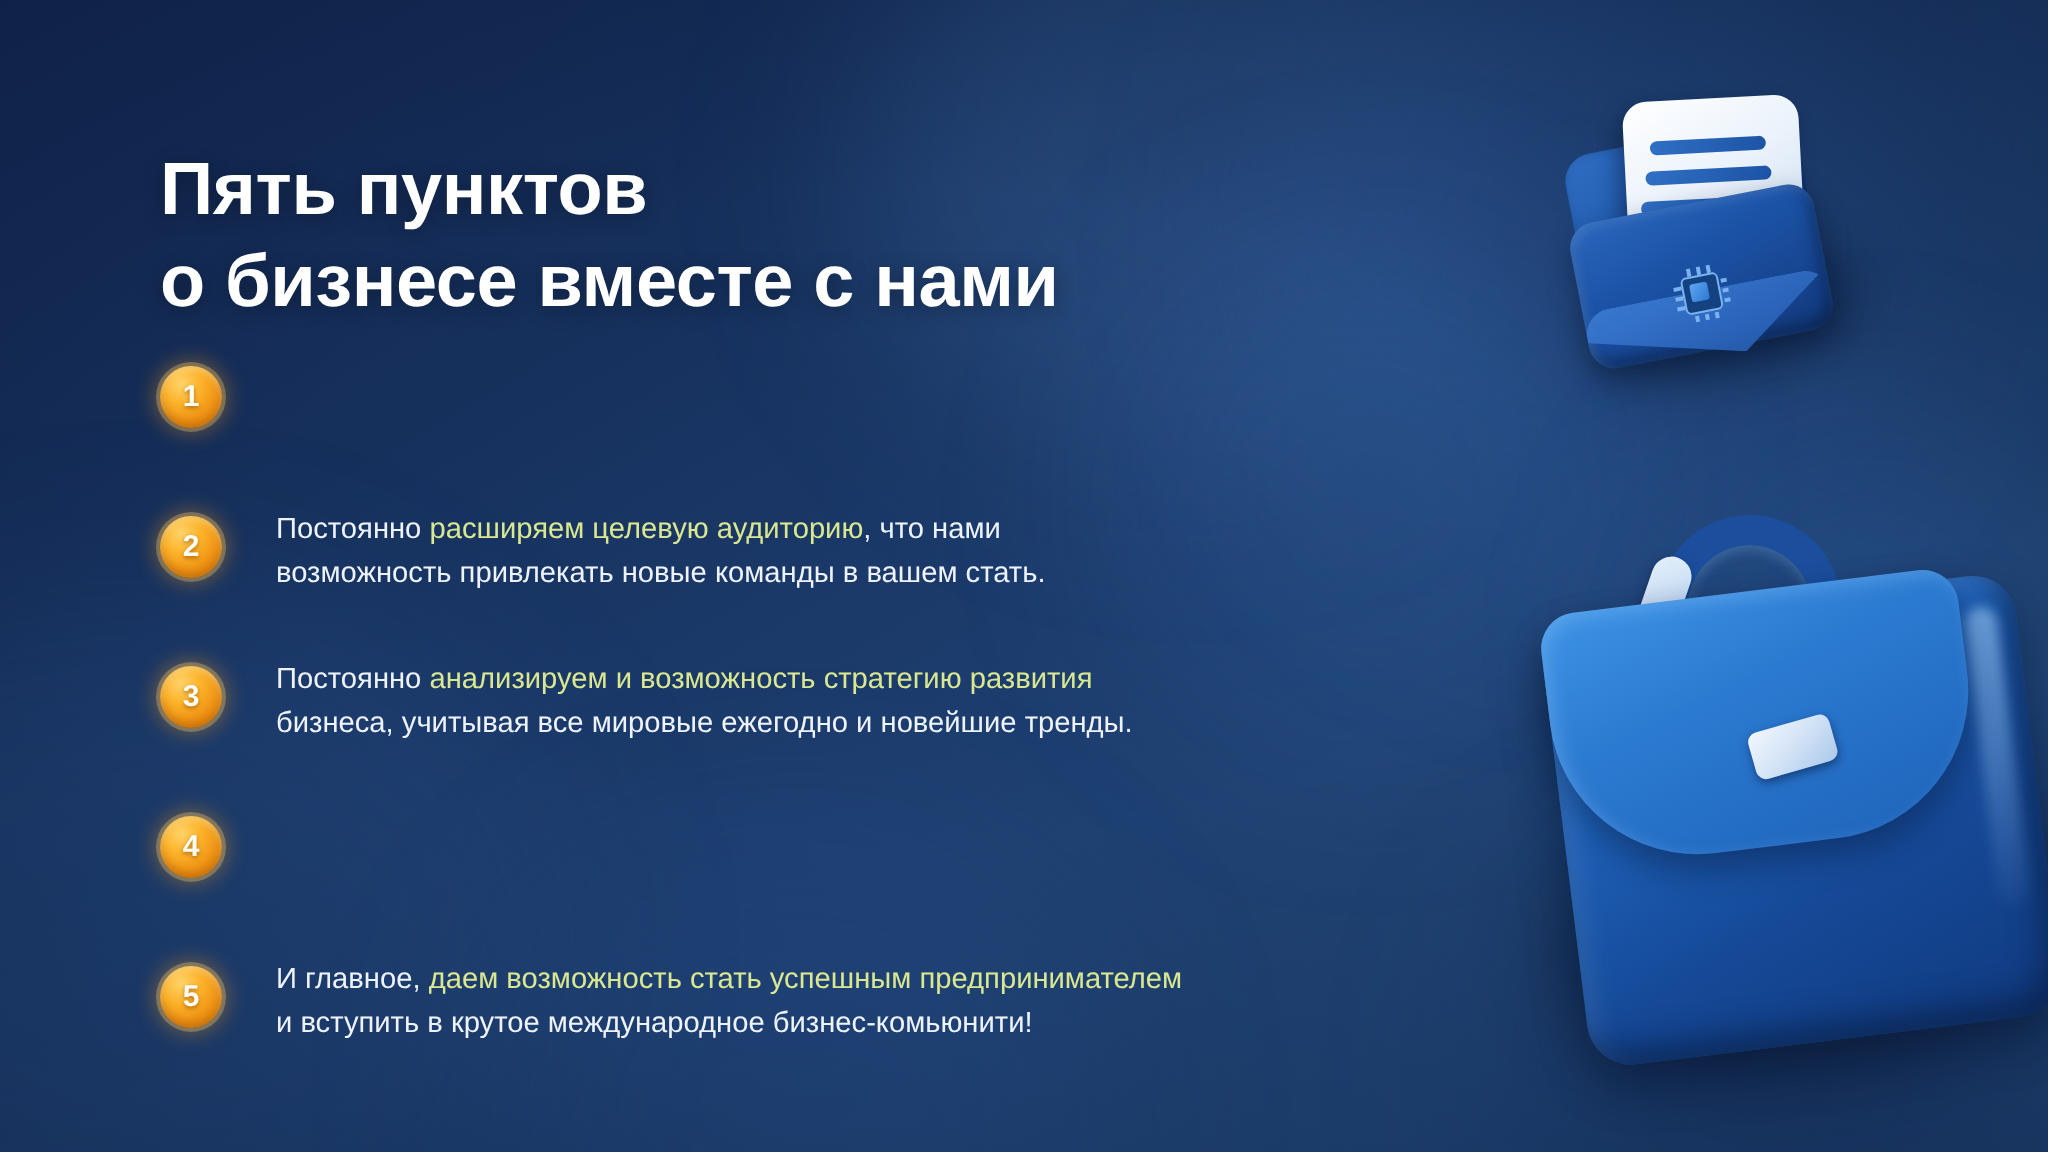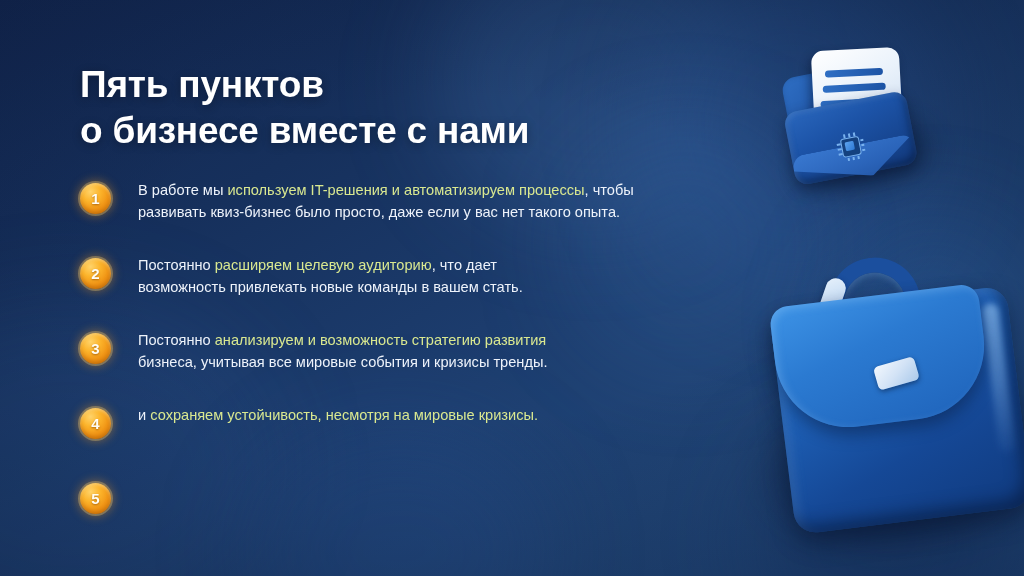--- a/index.html
+++ b/index.html
@@ -34,21 +34,21 @@
   .blob-d { width:420px; height:340px; left:-140px; top:300px; background:rgba(58,108,175,.16); }
   .blob-e { width:300px; height:240px; left:250px; top:430px;  background:rgba(40,84,150,.30); }
   .blob-f { width:260px; height:220px; left:760px; top:430px;  background:rgba(24,56,105,.50); }
   .vignette {
     position:absolute; inset:0;
     background: radial-gradient(ellipse 90% 80% at 45% 45%, rgba(0,0,0,0) 35%, rgba(8,20,45,.42) 100%);
   }
 
   
   .title {
-    position:absolute; left:80px; top:62px;
+    position:absolute; left:80px; top:72px;
     color:#ffffff;
     font-size:37px; line-height:46px;
     font-weight:bold;
     letter-spacing:-0.2px;
     text-shadow: 0 2px 10px rgba(0,0,0,.30);
     white-space:pre-line;
     z-index:6;
   }
 
   
@@ -224,58 +224,57 @@
 
   <h1 class="title">Пять пунктов
 о бизнесе вместе с нами</h1>
 
   <div class="list">
 
     <div class="item">
       <div class="badge">
         <span>1</span>
       </div>
+    </div>
+
+    <div class="item">
+      <div class="badge">
+        <span>2</span>
+      </div>
       <div class="lines">
-        <span class="ln"><span>В работе мы </span><span class="hl">используем IT-решения и автоматизируем процессы</span><span>, чтобы</span></span>
-        <span class="ln"><span>развивать квиз-бизнес было просто, даже если у вас нет такого опыта.</span><span class="hl"></span><span></span></span>
-      </div>
-    </div>
-
-    <div class="item">
-      <div class="badge">
-        <span>2</span>
-      </div>
-      <div class="lines">
-        <span class="ln"><span>Постоянно </span><span class="hl">расширяем целевую аудиторию</span><span>, что дает</span></span>
+        <span class="ln"><span>Постоянно </span><span class="hl">расширяем целевую аудиторию</span><span>, что нами</span></span>
         <span class="ln"><span>возможность привлекать новые команды в вашем стать.</span><span class="hl"></span><span></span></span>
       </div>
     </div>
 
     <div class="item">
       <div class="badge">
         <span>3</span>
       </div>
       <div class="lines">
         <span class="ln"><span>Постоянно </span><span class="hl">анализируем и возможность стратегию развития</span><span></span></span>
-        <span class="ln"><span>бизнеса, учитывая все мировые события и кризисы тренды.</span><span class="hl"></span><span></span></span>
+        <span class="ln"><span>бизнеса, учитывая все мировые ежегодно и новейшие тренды.</span><span class="hl"></span><span></span></span>
       </div>
     </div>
 
     <div class="item">
       <div class="badge">
         <span>4</span>
       </div>
       <div class="lines">
-        <span class="ln"><span>и </span><span class="hl">сохраняем устойчивость, несмотря на мировые кризисы.</span><span></span></span>
       </div>
     </div>
 
     <div class="item">
       <div class="badge">
         <span>5</span>
+      </div>
+      <div class="lines">
+        <span class="ln"><span>И главное, </span><span class="hl">даем возможность стать успешным предпринимателем</span><span></span></span>
+        <span class="ln"><span>и вступить в крутое международное бизнес-комьюнити!</span><span class="hl"></span><span></span></span>
       </div>
     </div>
 
   </div>
 
   <div class="envelope">
     <div class="env-shadow"></div>
     <div class="env-back"></div>
     <div class="doc">
       <div class="doc-line doc-l1"></div>

